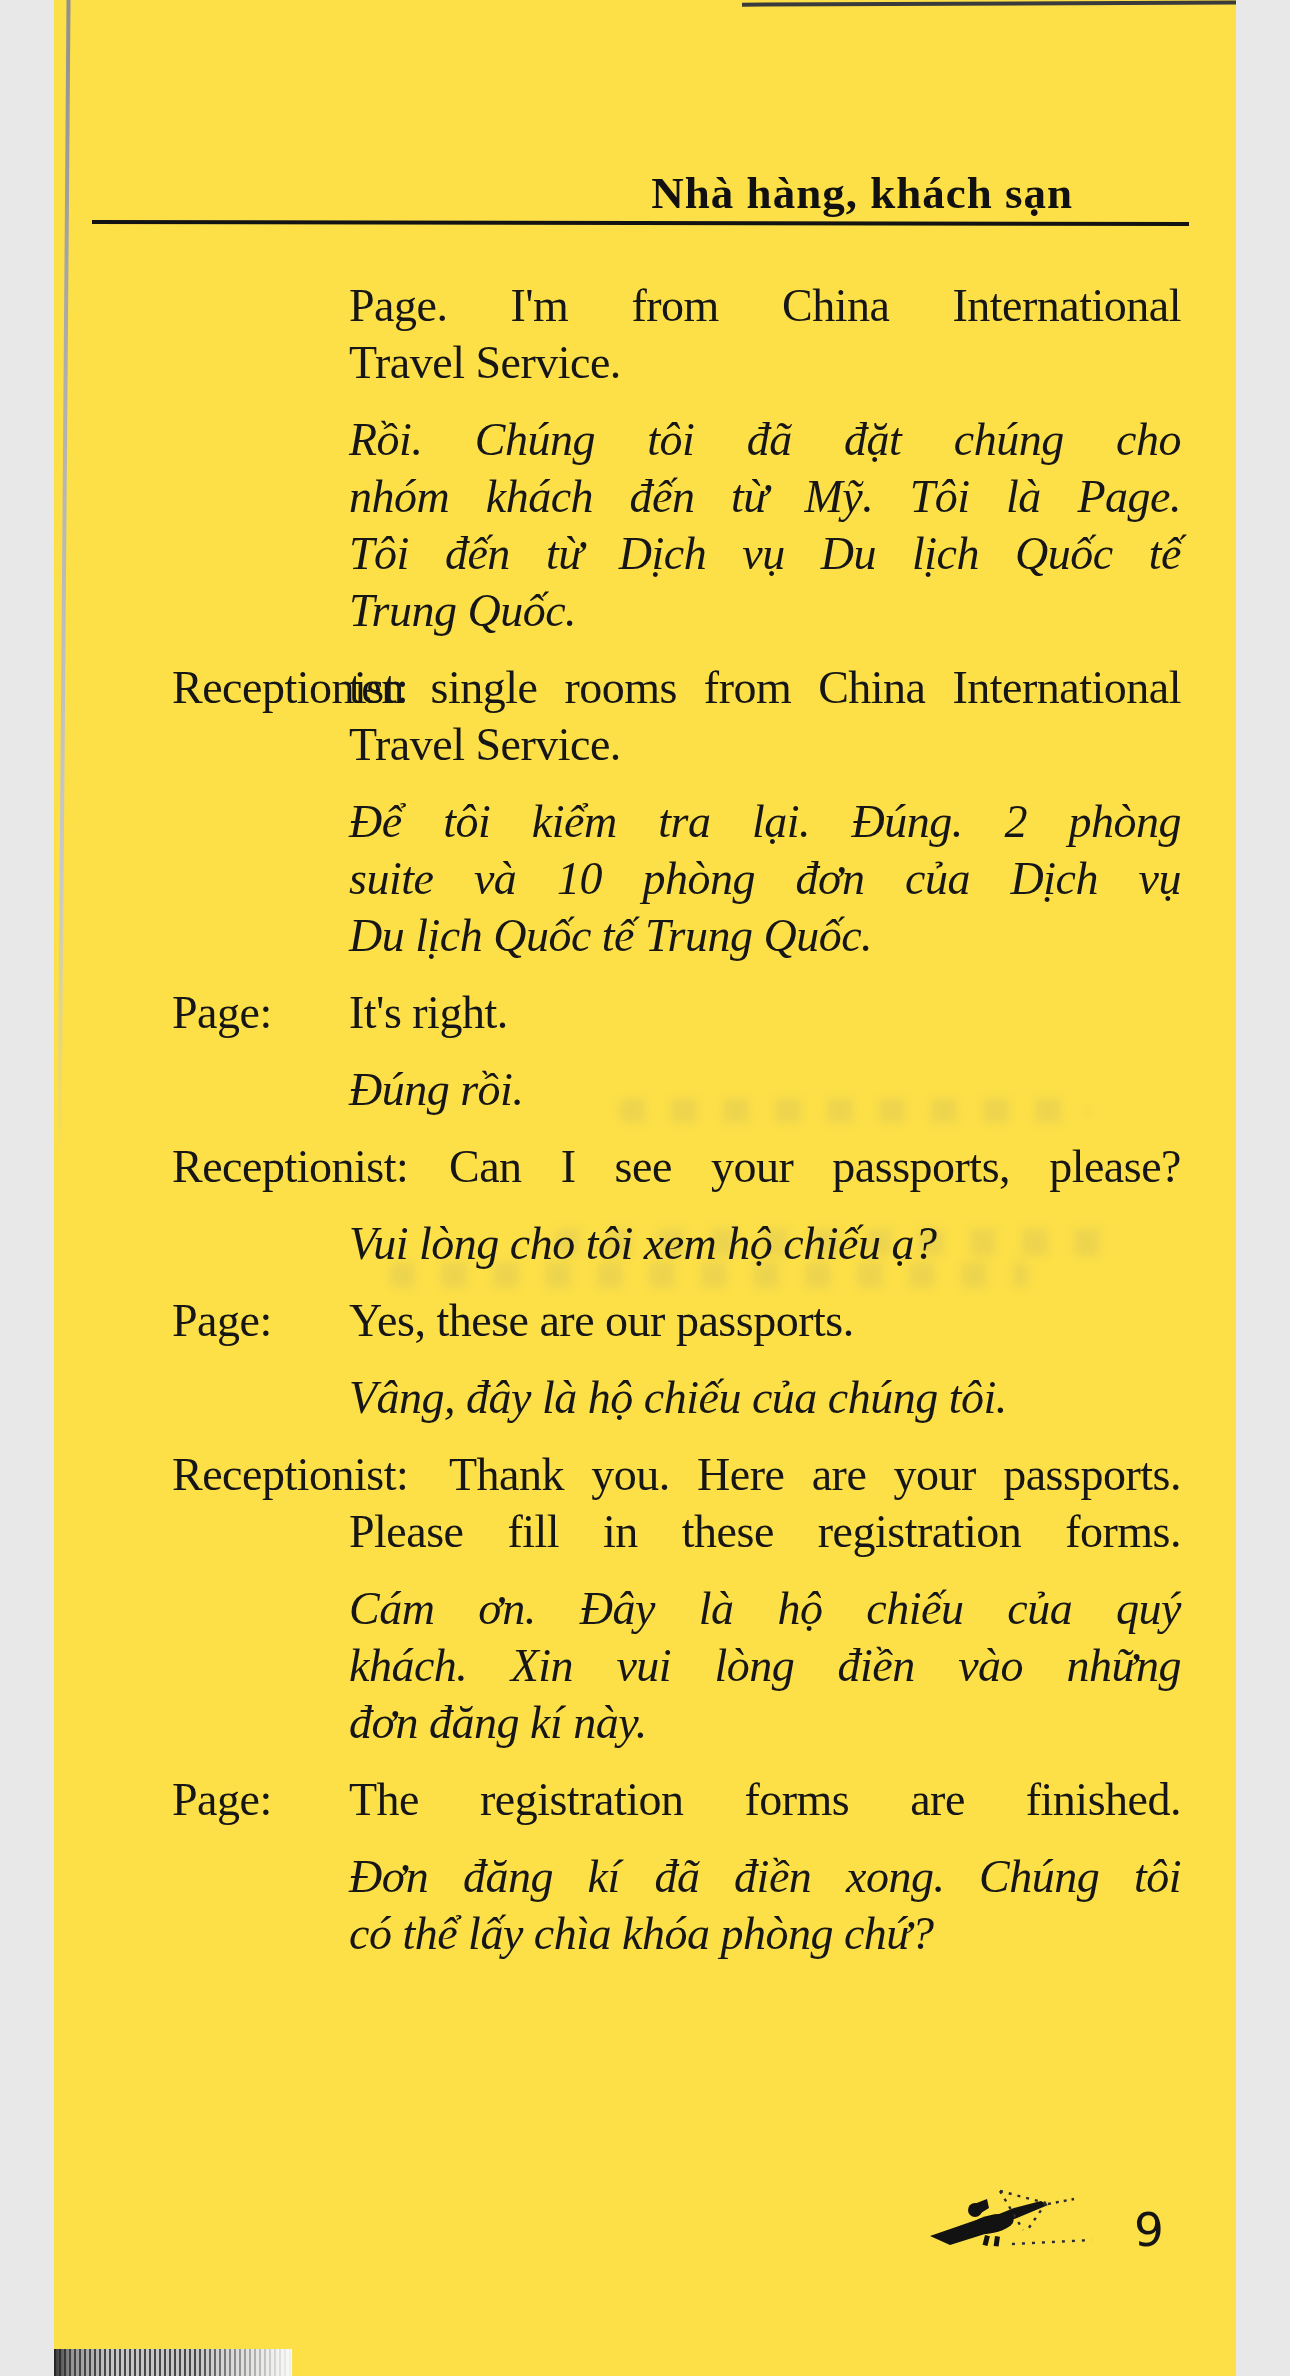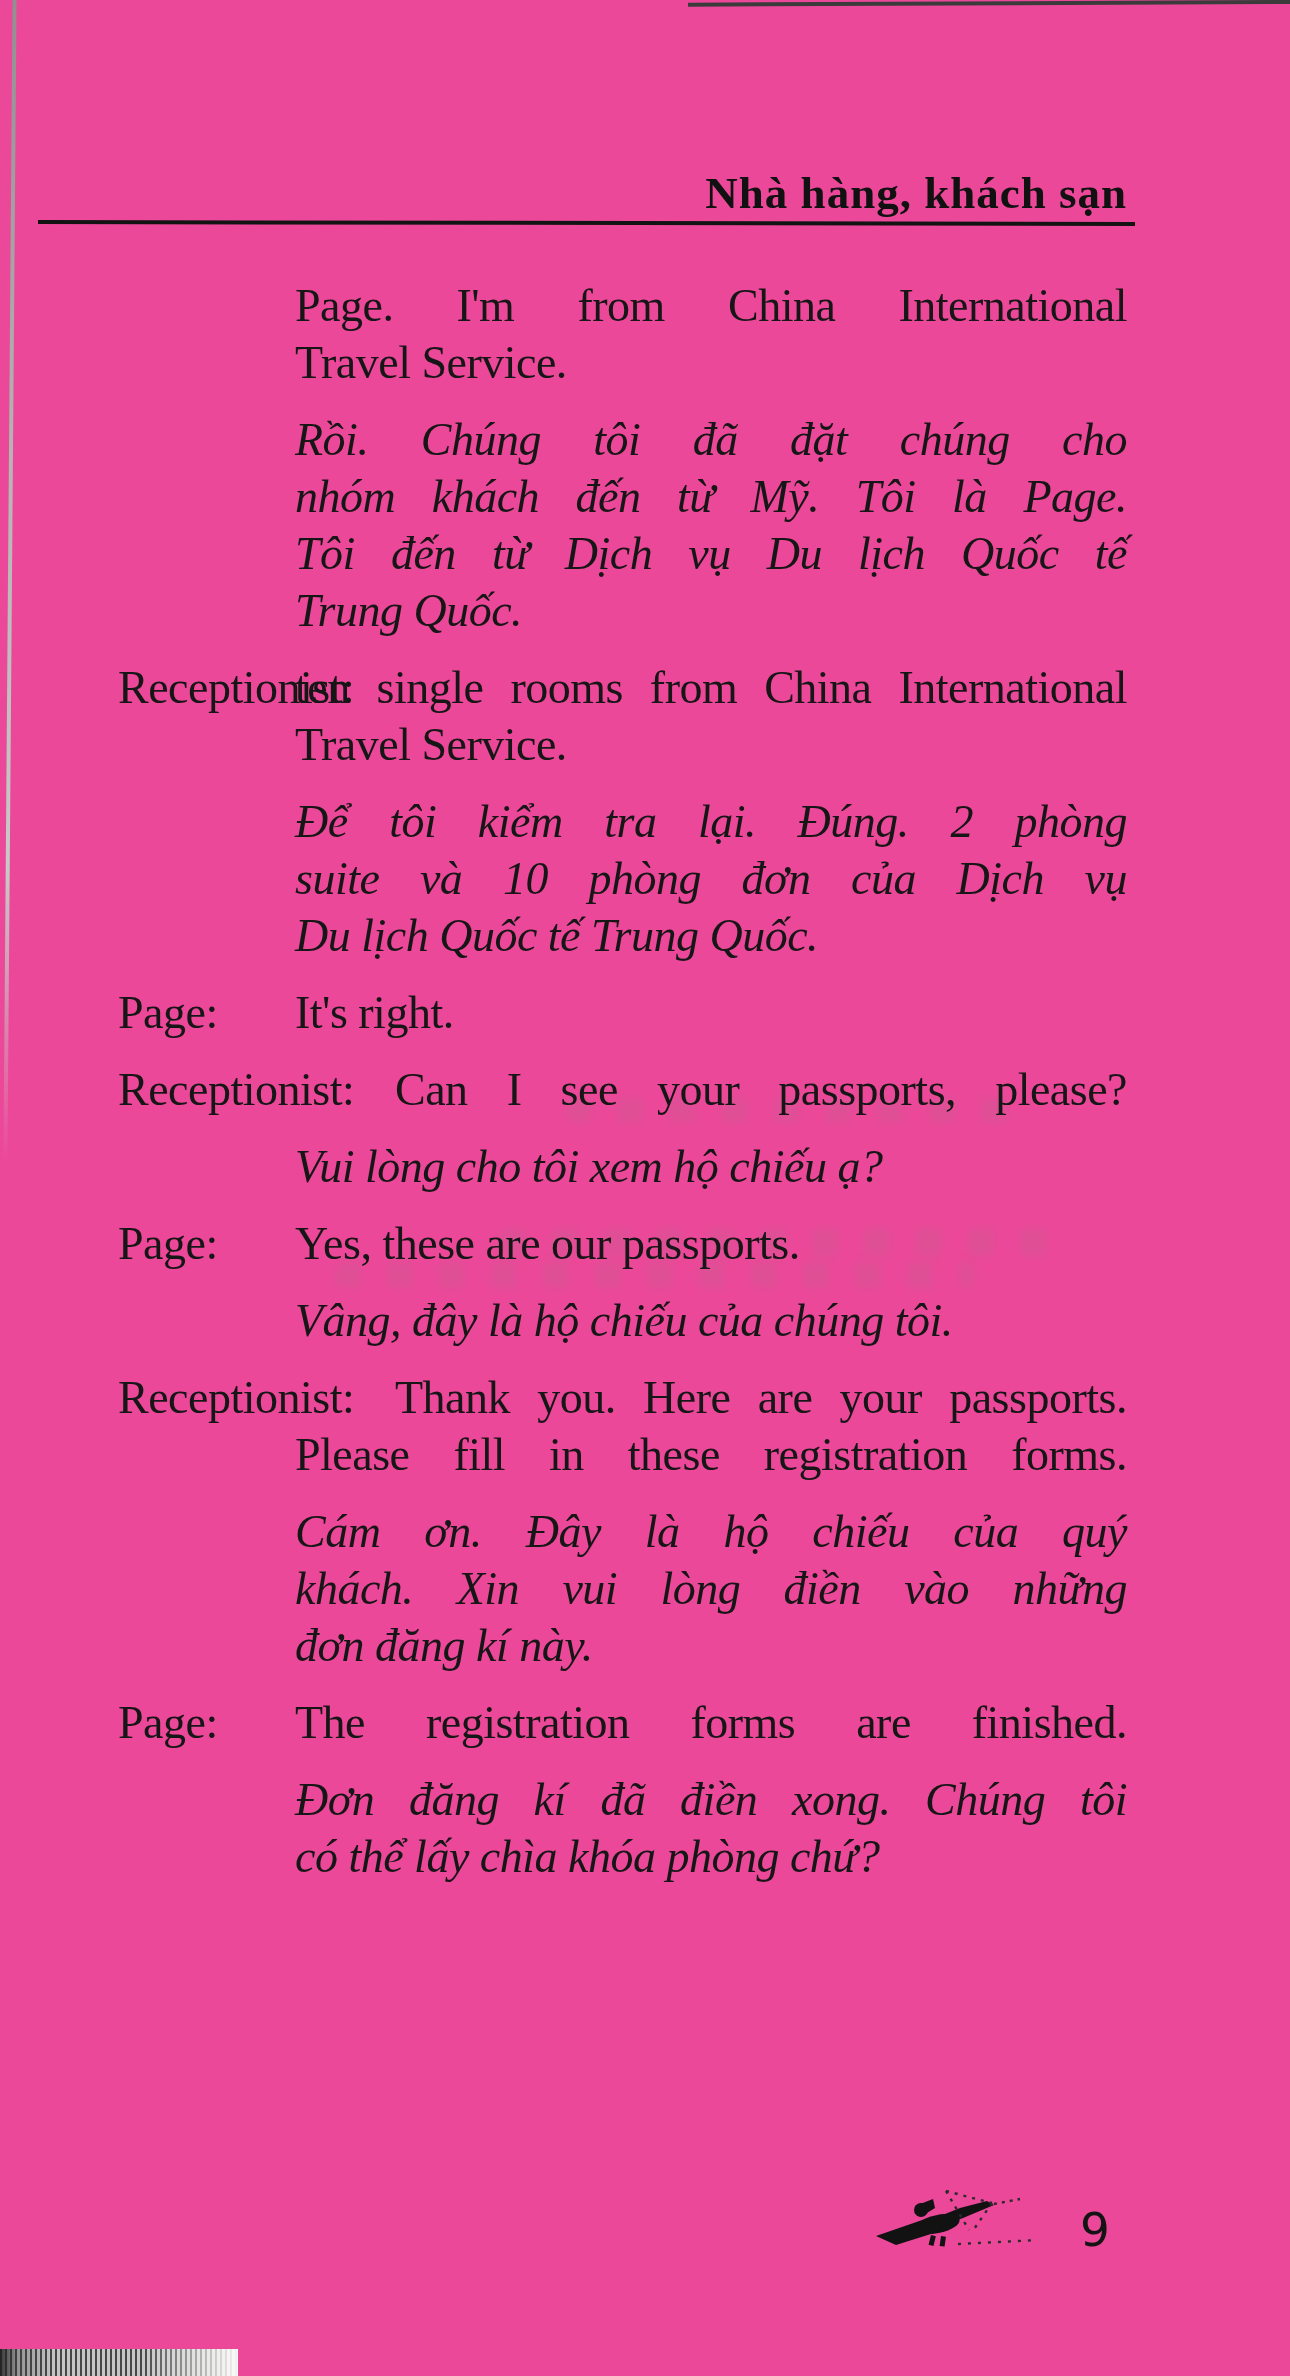--- a/index.html
+++ b/index.html
@@ -1,17 +1,17 @@
 <!DOCTYPE html>
 <html><head>
 <meta charset="utf-8">
 <style>
   html,body{margin:0;padding:0;background:#e8e8e8;}
   .page{
-    position:relative;width:1290px;height:2376px;background:#ec4899;
+    position:relative;width:1182px;height:2376px;background:#fde047;
     font-family:"Liberation Serif","DejaVu Serif",serif;color:#161616;
     overflow:hidden;margin:0 auto;
   }
   
   .top-edge{position:absolute;left:688px;top:0;width:610px;height:4px;background:#3b3b3b;
     transform:rotate(-0.25deg);transform-origin:right top;}
   .spine{position:absolute;left:8px;top:-8px;width:4px;height:1170px;border-radius:3px;
     background:linear-gradient(180deg,#8f8f8f 0%,#b5b5b5 40%,#c9c9c9 75%,rgba(210,210,210,0) 100%);
     transform:rotate(0.45deg);}
   .bottom-bar{position:absolute;left:0;top:2349px;width:238px;height:27px;
@@ -133,20 +133,23 @@
           <span>đơn</span>
           <span>của</span>
           <span>Dịch</span>
           <span>vụ</span>
         </div>
         <div class="line vi">Du lịch Quốc tế Trung Quốc.</div>
       </div>
       <div class="block">
         <span class="speaker">Page:</span>
         <div class="line">It's right.</div>
+      </div>
+      <div class="block">
+        <div class="line vi">Đúng rồi.</div>
       </div>
       <div class="block">
         <span class="speaker">Receptionist:</span>
         <div class="line just indent">
           <span>Can</span>
           <span>I</span>
           <span>see</span>
           <span>your</span>
           <span>passports,</span>
           <span>please?</span>

